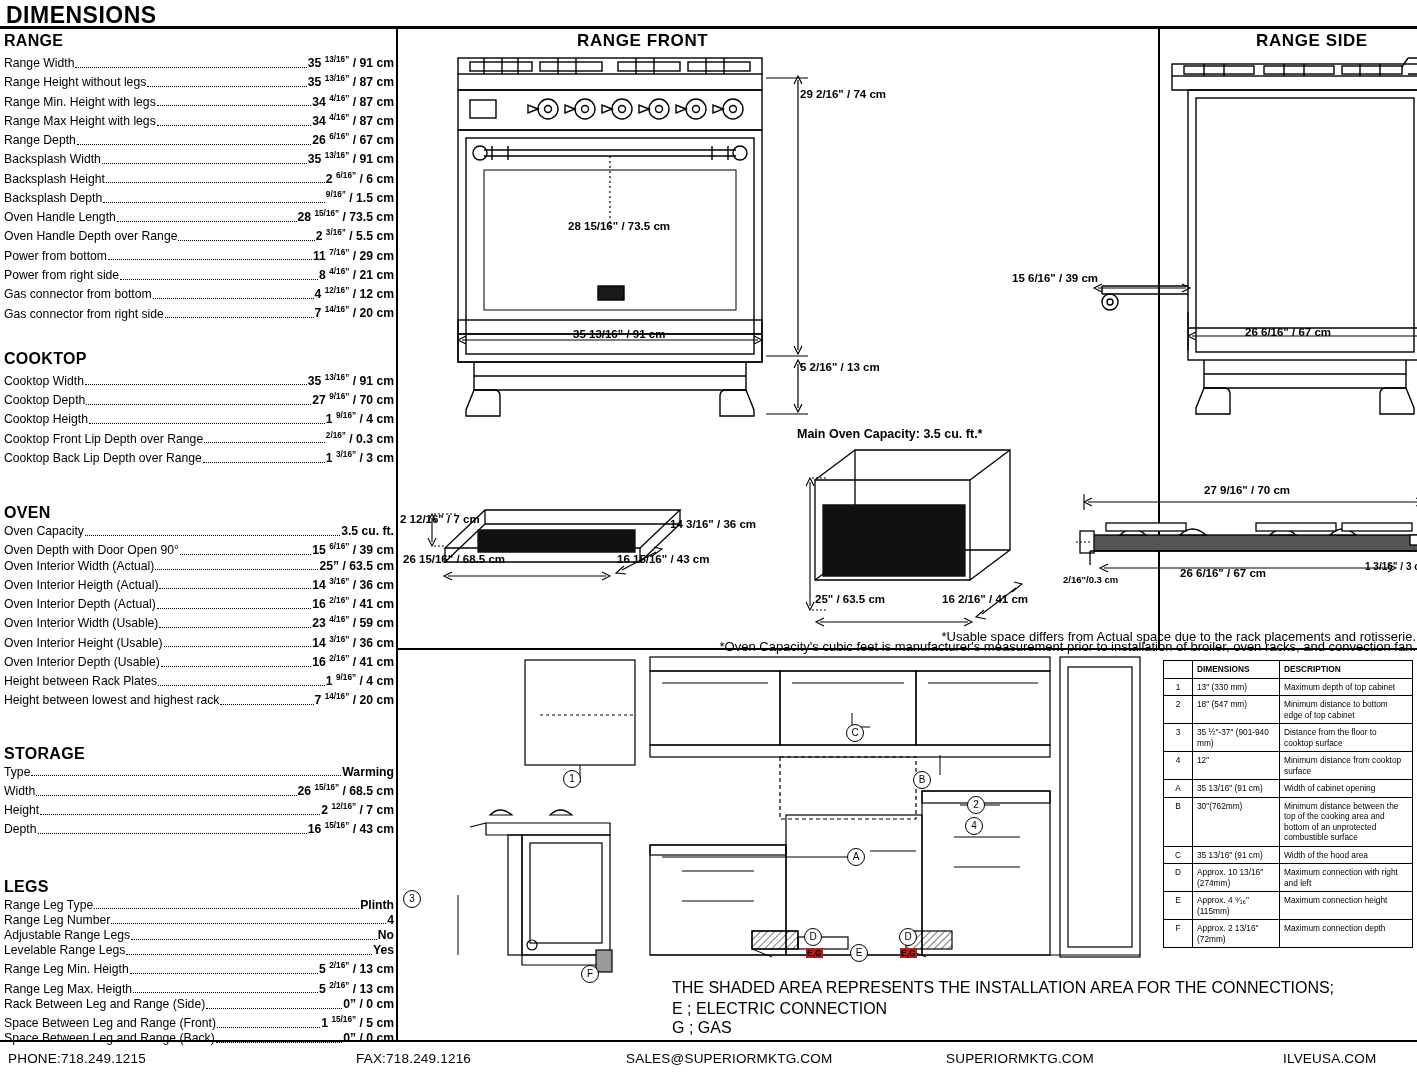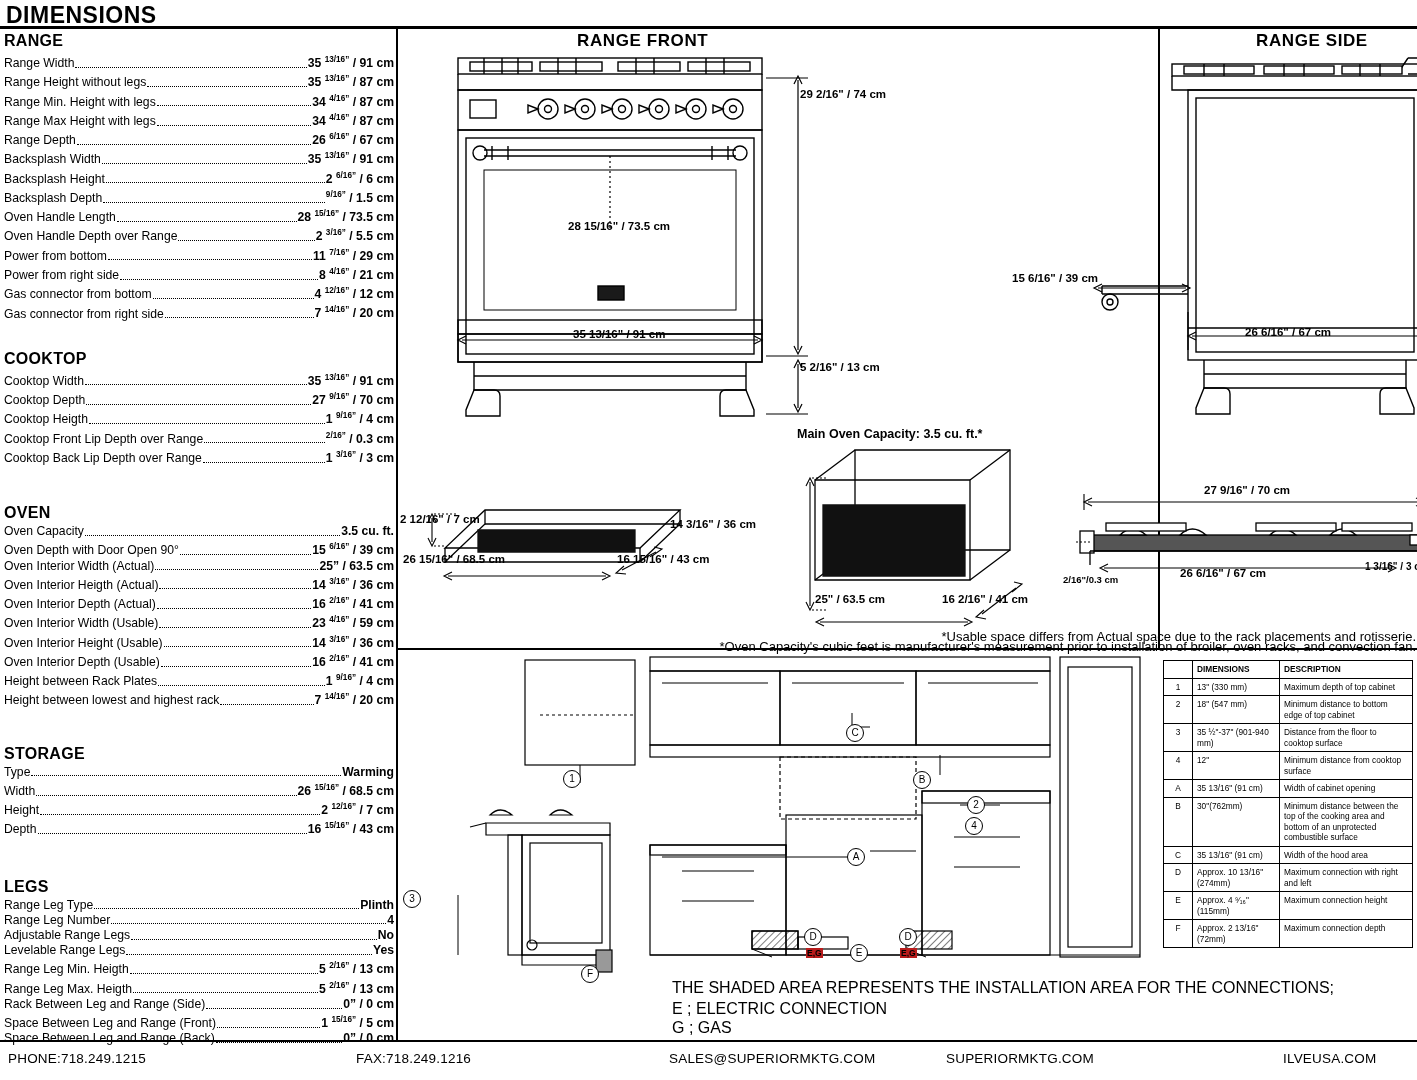--- a/index.html
+++ b/index.html
@@ -705,17 +705,17 @@
             <td class="c-dim">Approx. 2 13/16" (72mm)</td>
             <td class="c-desc">Maximum connection depth</td>
           </tr>
         </tbody>
       </table>
     </div>
 
   <div id="footer-rule"></div>
   <div class="footer-item" style="left:8px;">PHONE:718.249.1215</div>
   <div class="footer-item" style="left:336px;margin-left:20px;">FAX:718.249.1216</div>
-  <div class="footer-item" style="left:669px;">SALES@SUPERIORMKTG.COM</div>
+  <div class="footer-item" style="left:626px;">SALES@SUPERIORMKTG.COM</div>
   <div class="footer-item" style="left:946px;">SUPERIORMKTG.COM</div>
   <div class="footer-item" style="left:1283px;">ILVEUSA.COM</div>
 
 </div>
 
 </body></html>

